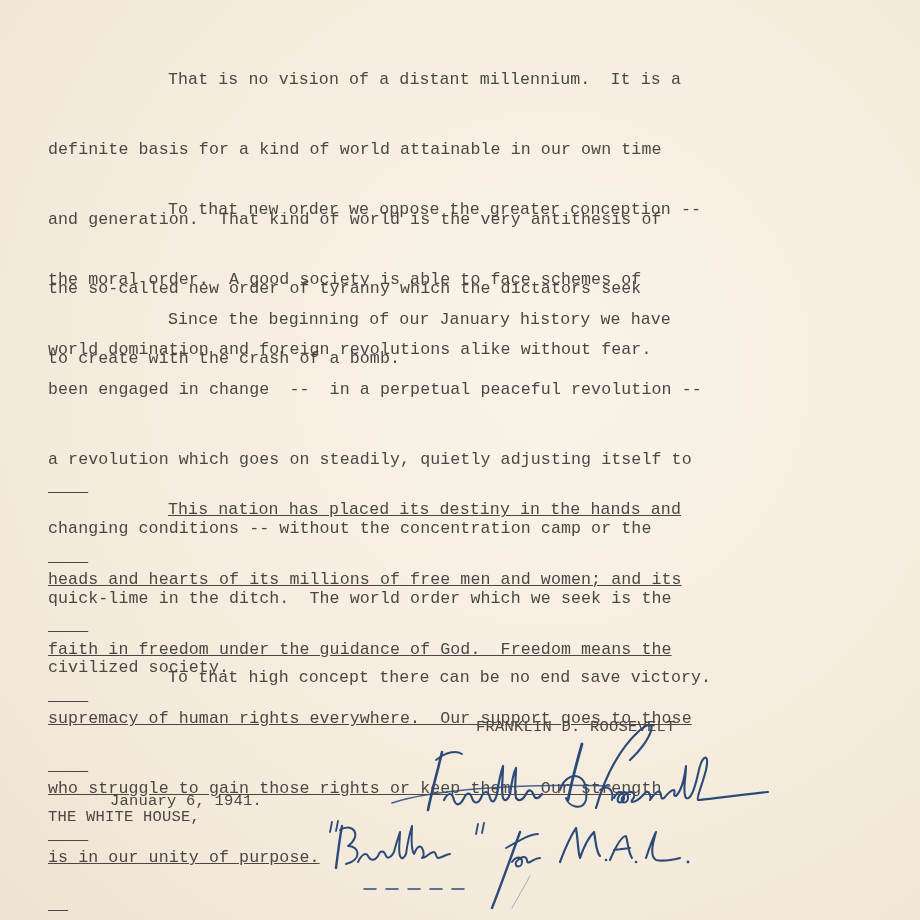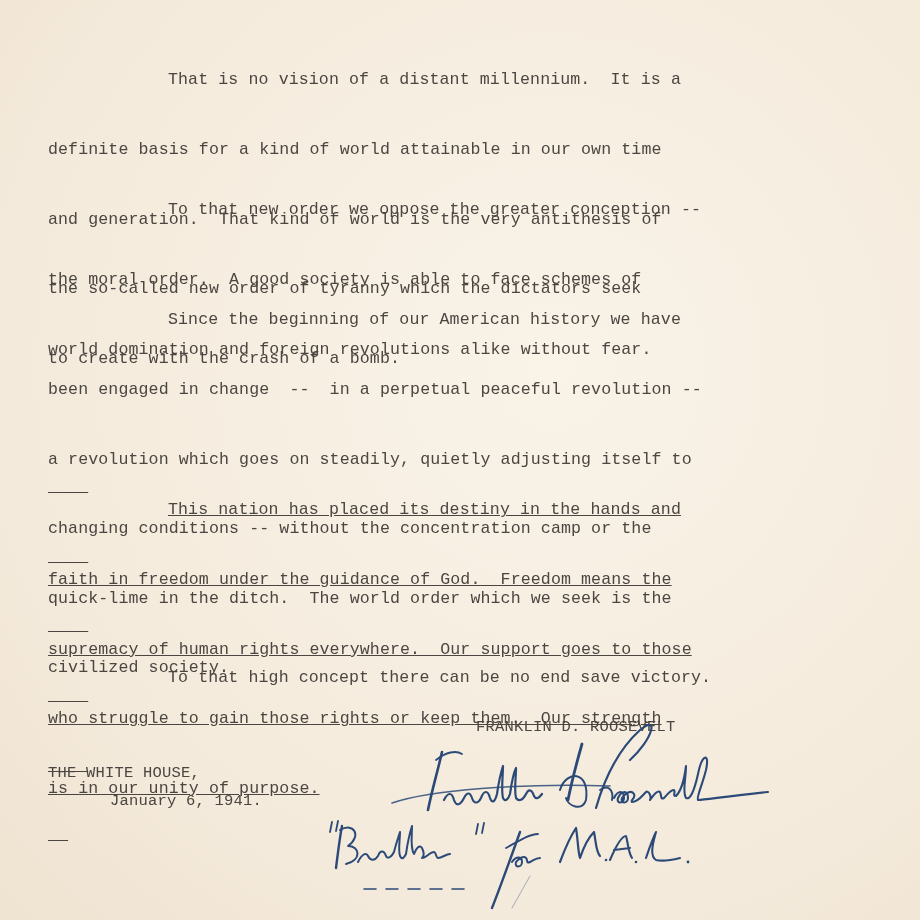--- a/index.html
+++ b/index.html
@@ -45,21 +45,21 @@
     #p4 { top: 452px; text-decoration: underline; }
     #p5 { top: 620px; }
 
     .typed {
       position: absolute;
       font-size: 15.5px;
       white-space: pre;
       letter-spacing: 0.2px;
     }
     #signer-name { left: 476px; top: 718px; }
-    #place { left: 48px; top: 764px; }
+    #place { left: 48px; top: 808px; }
     #date { left: 110px; top: 792px; }
 
     .handwriting {
       position: absolute;
       left: 0;
       top: 0;
       width: 920px;
       height: 920px;
       pointer-events: none;
     }
@@ -84,30 +84,31 @@
     <span class="line">to create with the crash of a bomb.</span>
   </div>
 
   <div class="para" id="p2">
     <span class="line indent">To that new order we oppose the greater conception --</span>
     <span class="line">the moral order.  A good society is able to face schemes of</span>
     <span class="line">world domination and foreign revolutions alike without fear.</span>
   </div>
 
   <div class="para" id="p3">
-    <span class="line indent">Since the beginning of our American history we have</span>
+    <span class="line indent">Since the beginning of our January history we have</span>
     <span class="line">been engaged in change  --  in a perpetual peaceful revolution --</span>
     <span class="line">a revolution which goes on steadily, quietly adjusting itself to</span>
     <span class="line">changing conditions -- without the concentration camp or the</span>
     <span class="line">quick-lime in the ditch.  The world order which we seek is the</span>
     <span class="line">civilized society.</span>
   </div>
 
   <div class="para" id="p4">
     <span class="line indent">This nation has placed its destiny in the hands and</span>
+    <span class="line">heads and hearts of its millions of free men and women; and its</span>
     <span class="line">faith in freedom under the guidance of God.  Freedom means the</span>
     <span class="line">supremacy of human rights everywhere.  Our support goes to those</span>
     <span class="line">who struggle to gain those rights or keep them.  Our strength</span>
     <span class="line">is in our unity of purpose.</span>
   </div>
 
   <div class="para" id="p5">
     <span class="line indent">To that high concept there can be no end save victory.</span>
   </div>
 

